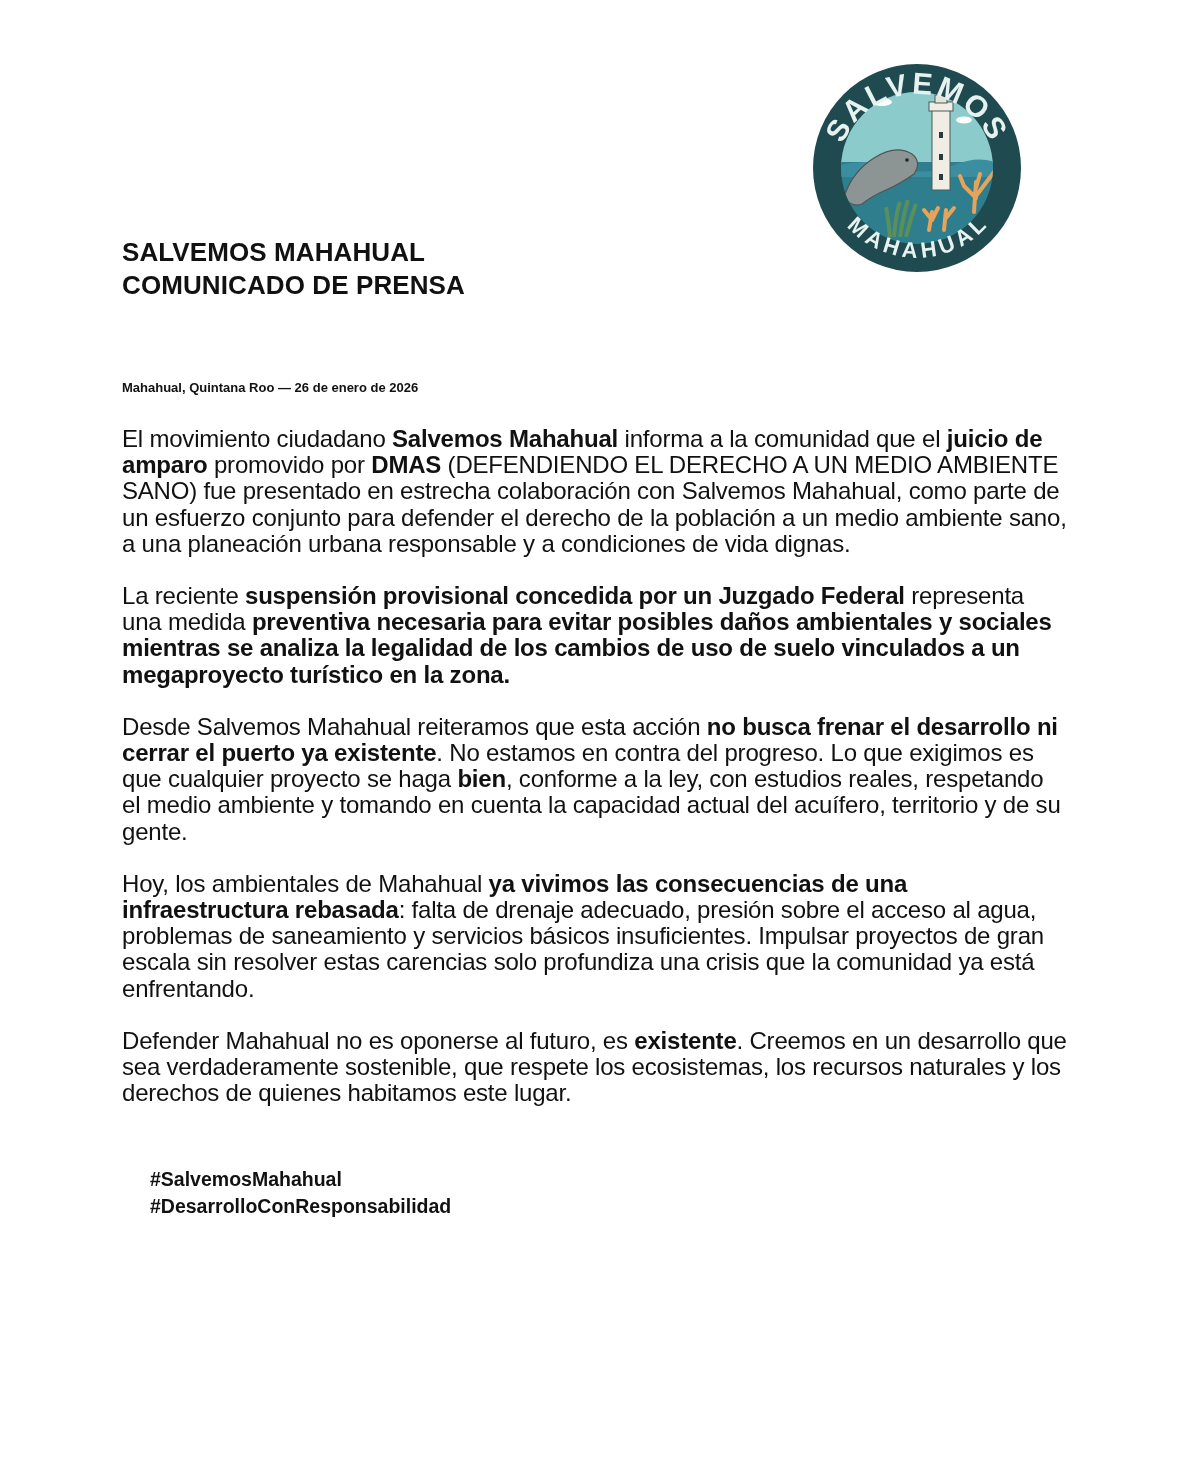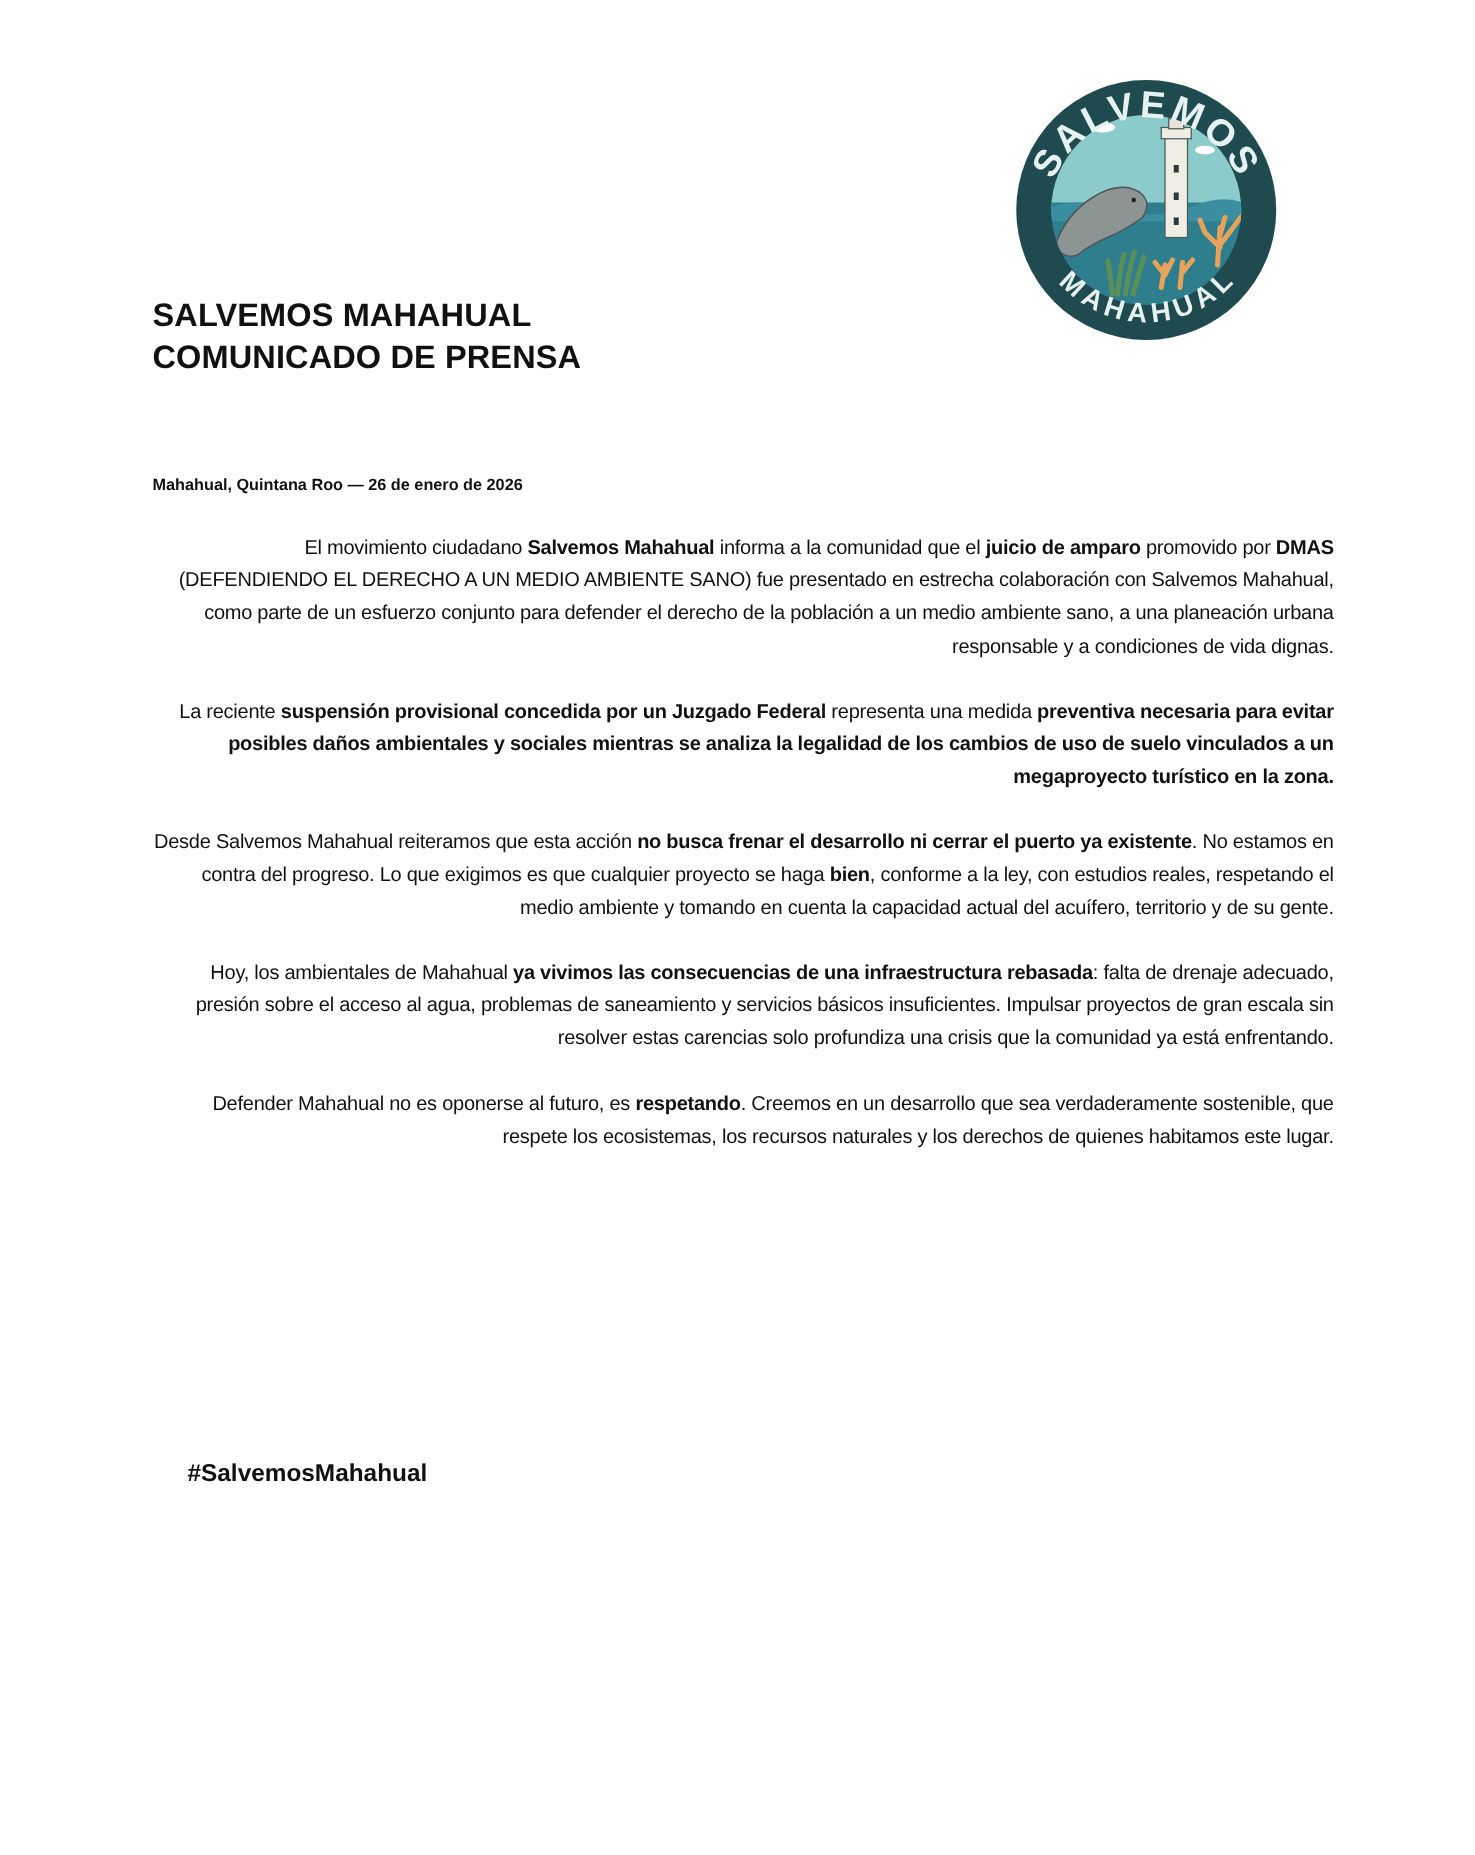--- a/index.html
+++ b/index.html
@@ -4,21 +4,21 @@
 <style>
   html, body { margin: 0; padding: 0; background: #ffffff; }
   body { width: 1180px; height: 1484px; position: relative; overflow: hidden;
          font-family: "Liberation Sans", sans-serif; color: #111111; }
   .logo { position: absolute; left: 804px; top: 62px; width: 226px; height: 212px; }
   .title { position: absolute; left: 122px; top: 236px; margin: 0;
            font-size: 26px; font-weight: bold; line-height: 33px; letter-spacing: 0.1px; }
   .dateline { position: absolute; left: 122px; top: 375px; margin: 0;
               font-size: 13px; font-weight: bold; line-height: 26px; }
   .body { position: absolute; left: 122px; top: 426px; width: 950px; }
-  .para { margin: 0 5px 26px 0; font-size: 16px; line-height: 26.2px; letter-spacing: -0.2px; text-align: right; }
+  .para { margin: 0 5px 26px 0; font-size: 24px; line-height: 26.2px; letter-spacing: -0.2px; }
   .para b { font-weight: bold; }
   .tags { position: absolute; left: 122px; top: 1166px; }
   .tag { font-size: 19.5px; font-weight: bold; line-height: 27px; margin-left: 28px; }
 </style>
 </head>
 <body>
 
 <div class="logo">
   <svg viewBox="0 0 226 212" width="226" height="212">
     <defs>
@@ -65,18 +65,19 @@
   <span>COMUNICADO DE PRENSA</span>
 </h1>
 
 <p class="dateline">Mahahual, Quintana Roo — 26 de enero de 2026</p>
 
 <div class="body" id="body">
     <p class="para"><span>El movimiento ciudadano </span><b>Salvemos Mahahual</b><span> informa a la comunidad que el </span><b>juicio de amparo</b><span> promovido por </span><b>DMAS</b><span> (DEFENDIENDO EL DERECHO A UN MEDIO AMBIENTE SANO) fue presentado en estrecha colaboración con Salvemos Mahahual, como parte de un esfuerzo conjunto para defender el derecho de la población a un medio ambiente sano, a una planeación urbana responsable y a condiciones de vida dignas.</span></p>
     <p class="para"><span>La reciente </span><b>suspensión provisional concedida por un Juzgado Federal</b><span> representa una medida </span><b>preventiva necesaria para evitar posibles daños ambientales y sociales mientras se analiza la legalidad de los cambios de uso de suelo vinculados a un megaproyecto turístico en la zona.</b></p>
     <p class="para"><span>Desde Salvemos Mahahual reiteramos que esta acción </span><b>no busca frenar el desarrollo ni cerrar el puerto ya existente</b><span>. No estamos en contra del progreso. Lo que exigimos es que cualquier proyecto se haga </span><b>bien</b><span>, conforme a la ley, con estudios reales, respetando el medio ambiente y tomando en cuenta la capacidad actual del acuífero, territorio y de su gente.</span></p>
     <p class="para"><span>Hoy, los ambientales de Mahahual </span><b>ya vivimos las consecuencias de una infraestructura rebasada</b><span>: falta de drenaje adecuado, presión sobre el acceso al agua, problemas de saneamiento y servicios básicos insuficientes. Impulsar proyectos de gran escala sin resolver estas carencias solo profundiza una crisis que la comunidad ya está enfrentando.</span></p>
-    <p class="para"><span>Defender Mahahual no es oponerse al futuro, es </span><b>respetando</b><span>. Creemos en un desarrollo que sea verdaderamente sostenible, que respete los ecosistemas, los recursos naturales y los derechos de quienes habitamos este lugar.</span></p>
+    <p class="para"><span>Defender Mahahual no es oponerse al futuro, es </span><b>existente</b><span>. Creemos en un desarrollo que sea verdaderamente sostenible, que respete los ecosistemas, los recursos naturales y los derechos de quienes habitamos este lugar.</span></p>
   </div>
 
 <div class="tags" id="tags">
     <div class="tag">#SalvemosMahahual</div>
+    <div class="tag">#DesarrolloConResponsabilidad</div>
   </div>
 
 </body></html>

